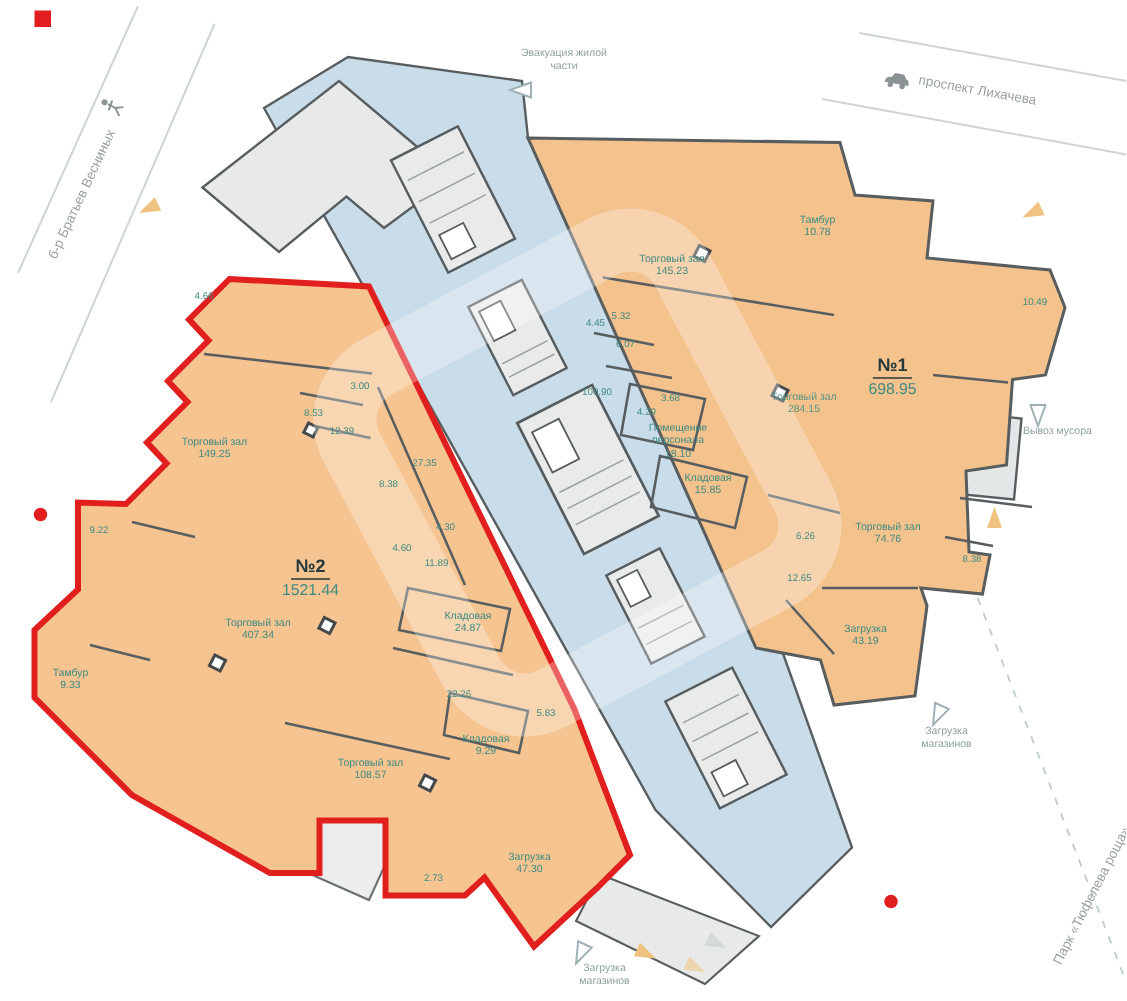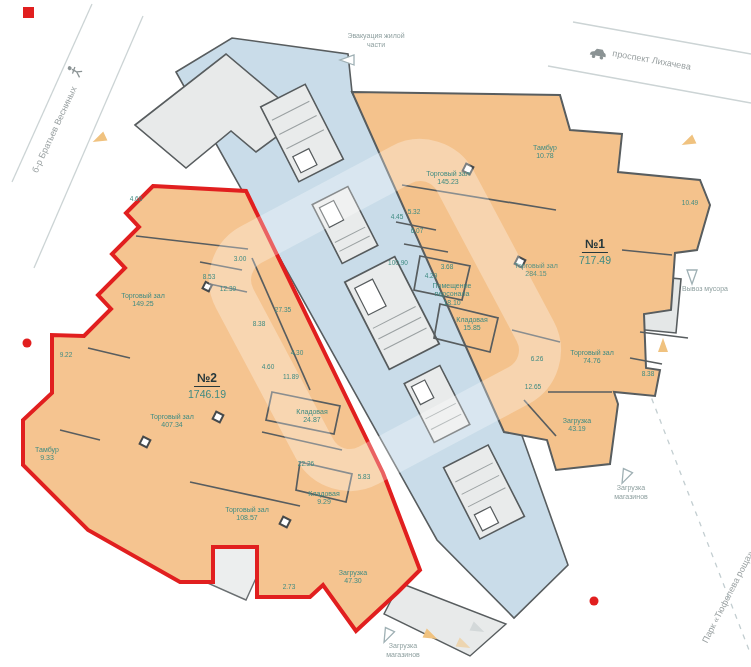--- a/index.html
+++ b/index.html
@@ -165,21 +165,21 @@
 <div class="street" style="left:30px;top:170px;transform:rotate(-65deg);transform-origin:left top;">б-р Братьев Весниных</div>
 <div class="street" style="left:700px;top:640px;transform:rotate(-63deg);transform-origin:left top;">Парк «Тюфелева роща»</div>
 
 <div class="note w60" style="left:376px;top:41px;">Эвакуация жилой части</div>
 <div class="note w46" style="left:705px;top:289px;">Вывоз мусора</div>
 <div class="note w60" style="left:403px;top:651px;">Загрузка магазинов</div>
 <div class="note w60" style="left:631px;top:493px;">Загрузка магазинов</div>
 
 <div class="unit-big" style="left:595px;top:250px;">
   <span class="num">№1</span>
-  <span class="tot">717.49</span>
+  <span class="tot">698.95</span>
 </div>
 <div class="lbl" style="left:448px;top:178px;">
   <span class="nm">Торговый зал</span>
       <span class="ar">145.23</span>
     </div>
 <div class="lbl" style="left:545px;top:152px;">
   <span class="nm">Тамбур</span>
       <span class="ar">10.78</span>
     </div>
 <div class="lbl faded" style="left:536px;top:270px;">
@@ -209,21 +209,21 @@
 <div class="dim" style="left:398px;top:262px;">100.90</div>
 <div class="dim" style="left:447px;top:266px;">3.68</div>
 <div class="dim" style="left:431px;top:275px;">4.29</div>
 <div class="dim" style="left:537px;top:358px;">6.26</div>
 <div class="dim" style="left:533px;top:386px;">12.65</div>
 <div class="dim" style="left:648px;top:373px;">8.38</div>
 <div class="dim" style="left:690px;top:202px;">10.49</div>
 
 <div class="unit-big" style="left:207px;top:384px;">
   <span class="num">№2</span>
-  <span class="tot">1746.19</span>
+  <span class="tot">1521.44</span>
 </div>
 <div class="lbl" style="left:143px;top:300px;">
   <span class="nm">Торговый зал</span>
       <span class="ar">149.25</span>
     </div>
 <div class="lbl" style="left:172px;top:421px;">
   <span class="nm">Торговый зал</span>
       <span class="ar">407.34</span>
     </div>
 <div class="lbl" style="left:247px;top:514px;">

